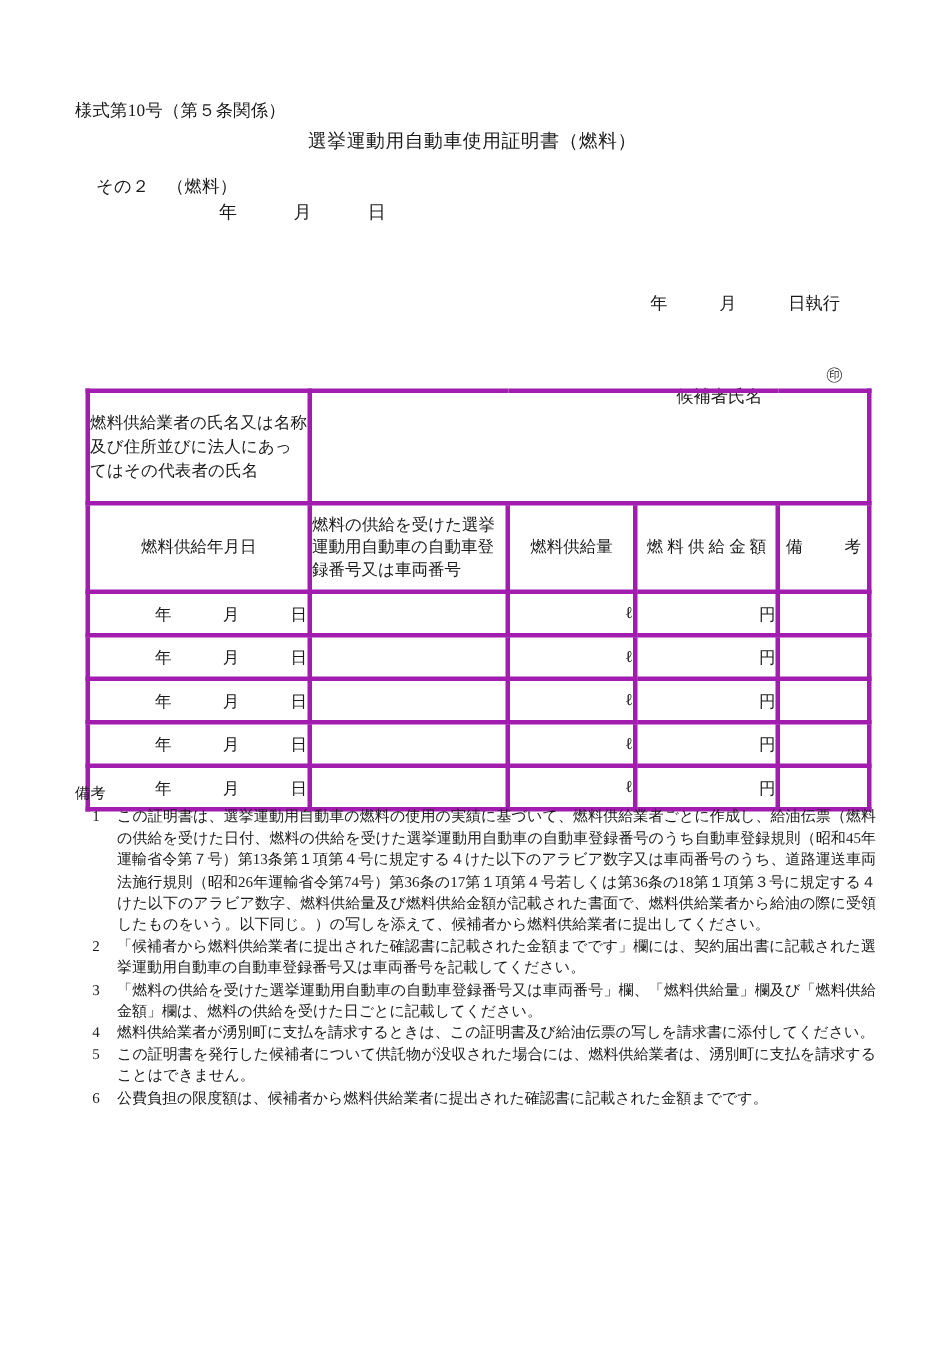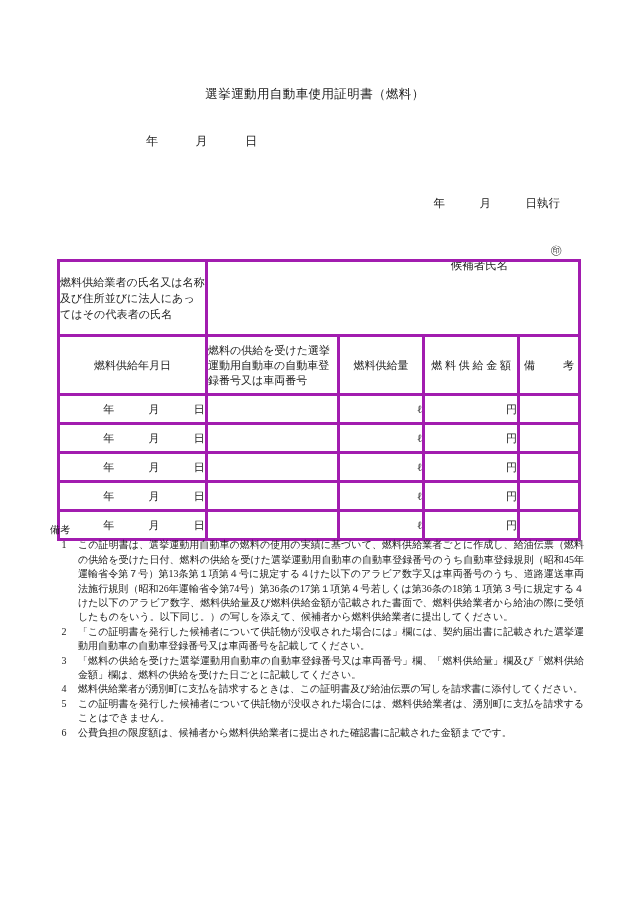--- a/index.html
+++ b/index.html
@@ -186,20 +186,24 @@
     text-align: justify;
     text-justify: inter-character;
     letter-spacing: 0;
   }
 </style>
 </head>
 <body>
 
 <div class="page">
 
+  <div class="form-no">
+    <div>様式第10号（第５条関係）</div>
+    <div class="form-no-sub">その２　（燃料）</div>
+  </div>
 
   <div class="doc-title">選挙運動用自動車使用証明書（燃料）</div>
 
   <div class="date-line-left">年　　　月　　　日</div>
 
   <div class="issuer">
     <span class="issuer-date">年　　　月　　　日執行</span>
     <span class="issuer-candidate">
       <span>候補者氏名</span>
       <span class="seal">㊞</span>
@@ -273,21 +277,21 @@
 
   <div class="notes">
     <div class="notes-title">備考</div>
 
     <div class="note-item">
       <span class="note-num">1</span>
       <span class="note-text">この証明書は、選挙運動用自動車の燃料の使用の実績に基づいて、燃料供給業者ごとに作成し、給油伝票（燃料の供給を受けた日付、燃料の供給を受けた選挙運動用自動車の自動車登録番号のうち自動車登録規則（昭和45年運輸省令第７号）第13条第１項第４号に規定する４けた以下のアラビア数字又は車両番号のうち、道路運送車両法施行規則（昭和26年運輸省令第74号）第36条の17第１項第４号若しくは第36条の18第１項第３号に規定する４けた以下のアラビア数字、燃料供給量及び燃料供給金額が記載された書面で、燃料供給業者から給油の際に受領したものをいう。以下同じ。）の写しを添えて、候補者から燃料供給業者に提出してください。</span>
     </div>
     <div class="note-item">
       <span class="note-num">2</span>
-      <span class="note-text">「この証明書を発行した候補者について供託物が没収された場合には」欄には、契約届出書に記載された選挙運動用自動車の自動車登録番号又は車両番号を記載してください。</span>
+      <span class="note-text">「候補者から燃料供給業者に提出された確認書に記載された金額までです」欄には、契約届出書に記載された選挙運動用自動車の自動車登録番号又は車両番号を記載してください。</span>
     </div>
     <div class="note-item">
       <span class="note-num">3</span>
       <span class="note-text">「燃料の供給を受けた選挙運動用自動車の自動車登録番号又は車両番号」欄、「燃料供給量」欄及び「燃料供給金額」欄は、燃料の供給を受けた日ごとに記載してください。</span>
     </div>
     <div class="note-item">
       <span class="note-num">4</span>
       <span class="note-text">燃料供給業者が湧別町に支払を請求するときは、この証明書及び給油伝票の写しを請求書に添付してください。</span>
     </div>
     <div class="note-item">

